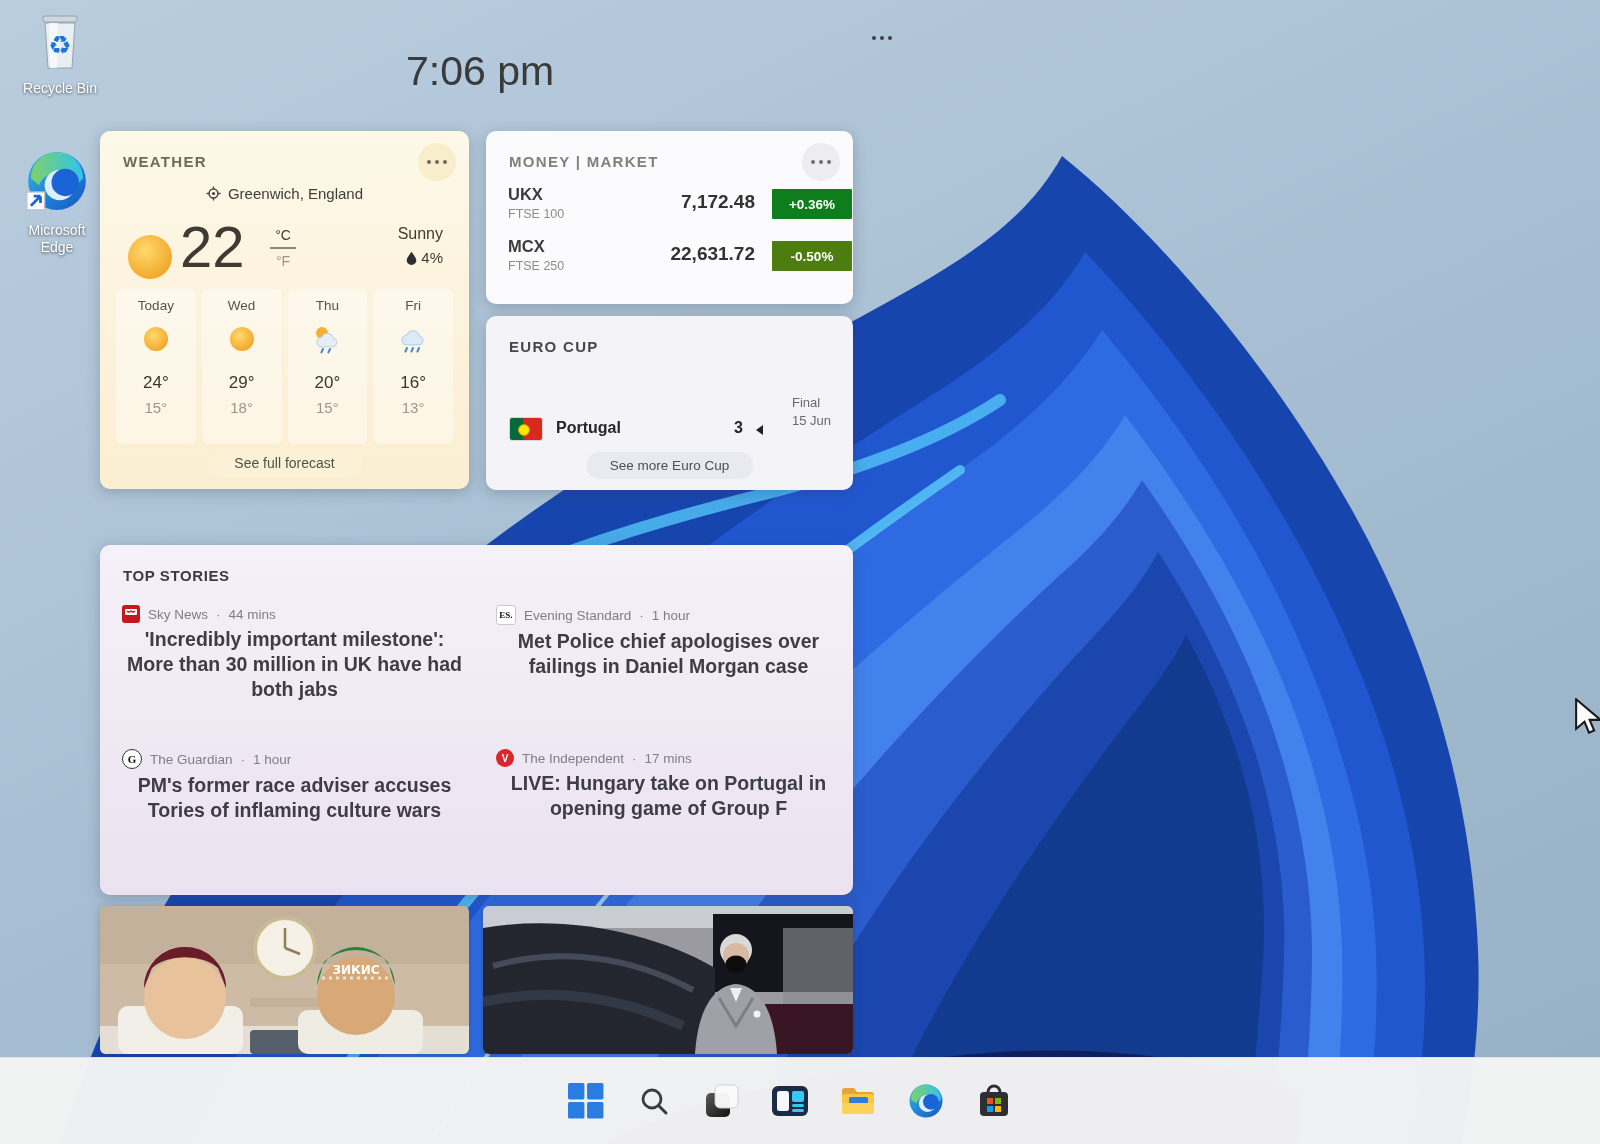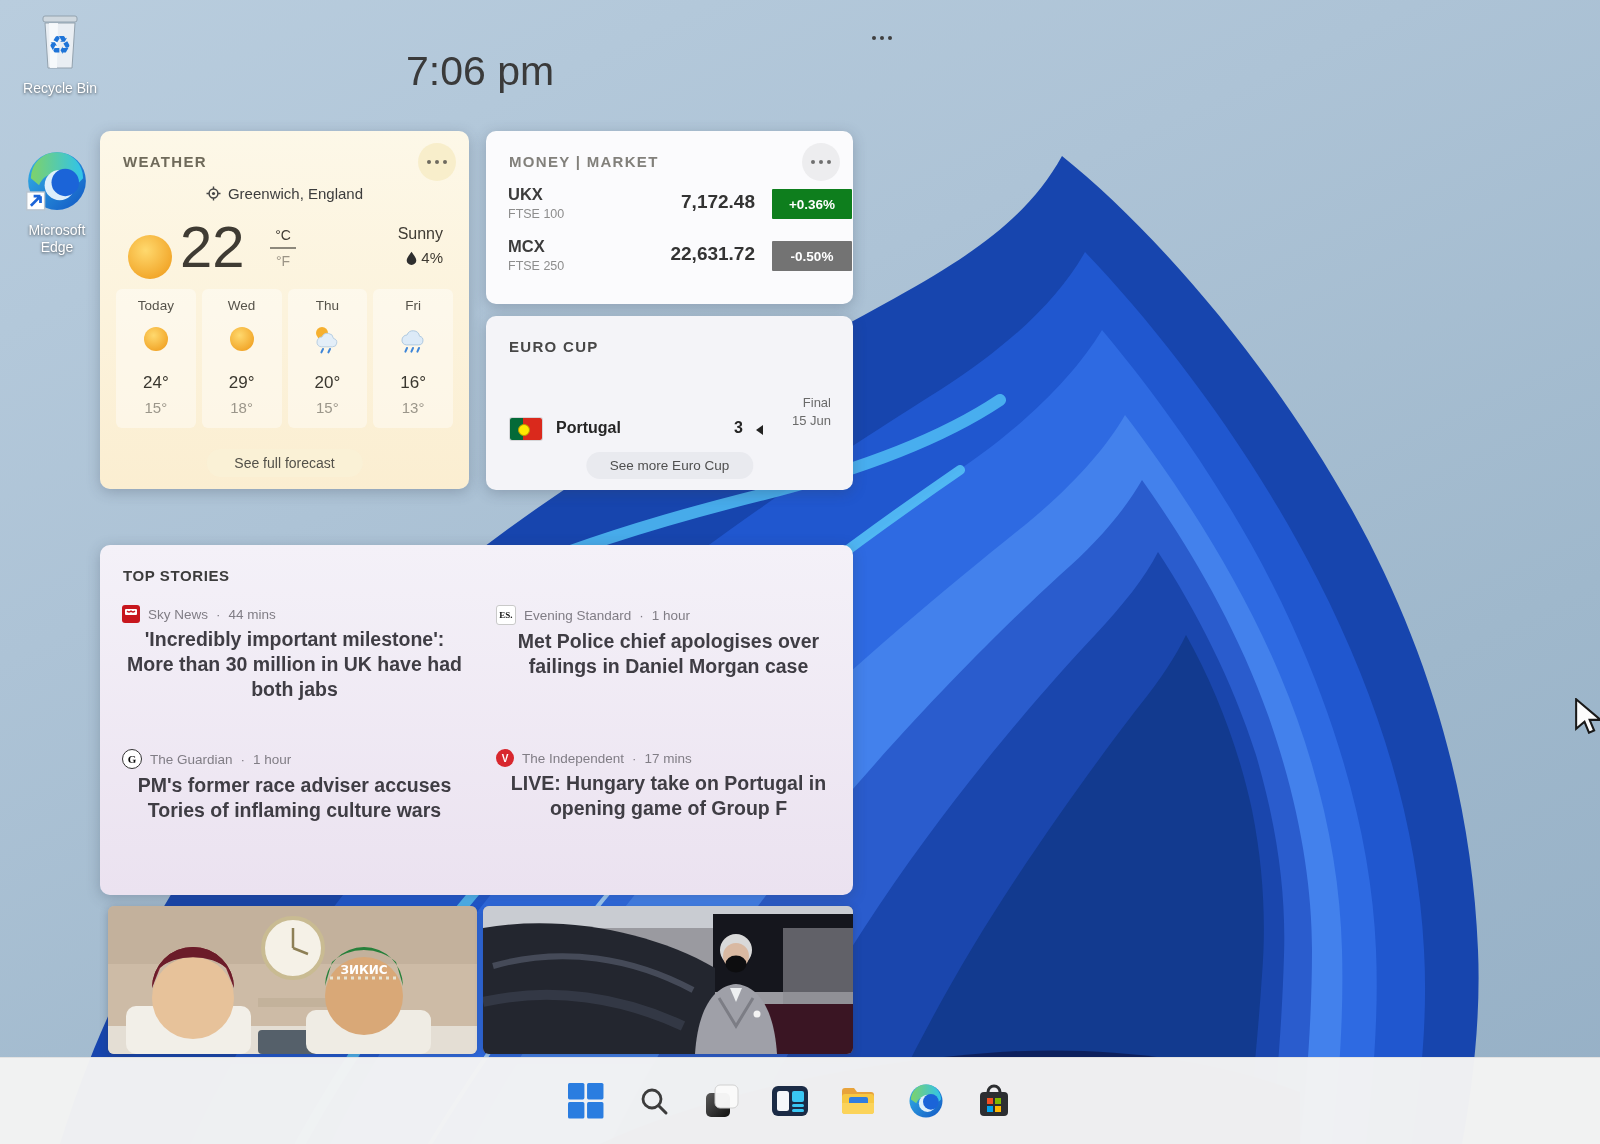--- a/index.html
+++ b/index.html
@@ -29,63 +29,63 @@
   .w-sun{position:absolute;left:26px;top:10px;}
   .w-temp{position:absolute;left:80px;top:-10px;font-size:58px;color:#3f3b33;}
   .w-units{position:absolute;left:168px;top:4px;text-align:center;width:30px;}
   .w-units .uc{font-size:14px;color:#3f3b33;}
   .w-units .bar{width:26px;height:2px;background:#8d887b;margin:4px auto;}
   .w-units .uf{font-size:14px;color:#9b9486;}
   .w-cond{position:absolute;right:26px;top:2px;text-align:right;}
   .w-cond .c1{font-size:16px;color:#3f3b33;}
   .w-cond .c2{margin-top:6px;font-size:15px;color:#3f3b33;display:flex;align-items:center;gap:4px;justify-content:flex-end;}
   .w-forecast{position:absolute;left:16px;right:16px;top:158px;display:flex;gap:6px;}
-  .w-col{flex:1;background:rgba(255,255,255,.42);border-radius:6px;text-align:center;padding:9px 0 12px;}
+  .w-col{flex:1;background:rgba(255,255,255,.42);border-radius:6px;text-align:center;padding:9px 0 28px;}
   .w-day{font-size:13.5px;color:#56534a;}
   .w-ico{margin:10px auto 6px;width:32px;height:32px;}
   .w-hi{font-size:17px;color:#3a372f;margin-top:8px;}
   .w-lo{font-size:15px;color:#9b968a;margin-top:6px;}
   .w-cta{position:absolute;left:50%;transform:translateX(-50%);bottom:12px;padding:6px 28px;border-radius:15px;background:rgba(250,240,214,.95);font-size:14px;color:#53514a;}
   
   .market{left:486px;top:131px;width:367px;height:173px;background:#fbfbfd;}
   .m-title{color:#82807b;}
   .m-row{position:absolute;left:0;width:100%;height:46px;}
   .m-row.r1{top:52px;} .m-row.r2{top:104px;}
   .m-sym{position:absolute;left:22px;top:2px;font-size:16.5px;font-weight:700;color:#3c3c3c;}
   .m-name{position:absolute;left:22px;top:24px;font-size:12.5px;color:#8d8d8d;}
   .m-val{position:absolute;right:98px;top:8px;font-size:19px;font-weight:700;color:#333;}
   .badge{position:absolute;right:1px;top:6px;width:80px;height:30px;border-radius:1px;color:#fff;font-size:13.5px;font-weight:700;display:flex;align-items:center;justify-content:center;margin-left:20px;}
   .badge.up{background:#0e7e1d;}
-  .badge.down{background:#737373;}
+  .badge.down{background:#4d7c0f;}
   
   .euro{left:486px;top:316px;width:367px;height:174px;background:#f4f4f8;}
   .e-title{color:#474747;}
   .e-row{position:absolute;left:0;width:100%;height:34px;}
   .e-row.r1{top:60px;} .e-row.r2{top:98px;}
   .flag{position:absolute;left:24px;top:4px;width:32px;height:22px;border-radius:2px;overflow:hidden;box-shadow:0 0 0 1px rgba(0,0,0,.12);}
   .flag .s{position:absolute;left:0;width:100%;height:34%;}
   .e-name{position:absolute;left:70px;top:5px;font-size:16px;color:#4a4a4a;}
   .e-name.win{font-weight:700;color:#252525;}
   .e-score{position:absolute;left:248px;top:5px;font-size:16px;color:#4a4a4a;}
   .e-score.win{font-weight:700;color:#252525;}
   .tri-left{position:absolute;left:270px;top:11px;width:0;height:0;border-top:5px solid transparent;border-bottom:5px solid transparent;border-right:7px solid #222;}
-  .e-status{position:absolute;right:22px;top:78px;text-align:right;font-size:13px;color:#6a6a6a;line-height:18px;}
+  .e-status{position:absolute;right:22px;top:78px;text-align:left;font-size:13px;color:#6a6a6a;line-height:18px;}
   .e-cta{position:absolute;left:50%;transform:translateX(-50%);bottom:11px;padding:6px 24px;border-radius:14px;background:#e9eaef;font-size:13.5px;color:#4f4f4f;white-space:nowrap;}
   
   .stories{left:100px;top:545px;width:753px;height:350px;background:linear-gradient(180deg,#f4f1f8,#ebe2f0);}
   .s-title{font-size:15px;letter-spacing:.6px;color:#3c3c3c;}
   .story{position:absolute;width:345px;text-align:center;}
   .story.c1{left:22px;top:60px;} .story.c2{left:396px;top:60px;}
   .story.c3{left:22px;top:204px;} .story.c4{left:396px;top:204px;}
   .src-row{display:flex;align-items:center;gap:8px;font-size:13.5px;color:#807d85;}
   .fav{width:18px;height:18px;border-radius:3px;flex:0 0 18px;display:flex;align-items:center;justify-content:center;overflow:hidden;}
   .headline{margin-top:4px;font-size:19.5px;font-weight:700;color:#3f3d44;line-height:25px;}
   
   .thumb{position:absolute;top:906px;height:148px;border-radius:6px;overflow:hidden;box-shadow:0 2px 8px rgba(40,50,70,.3);}
-  .thumb.tl{left:108px;width:369px;} .thumb.tr{left:483px;width:370px;}
+  .thumb.tl{left:100px;width:369px;} .thumb.tr{left:483px;width:370px;}
   
   .taskbar{left:0;top:1057px;width:1600px;height:87px;background:rgba(243,243,243,.98);border-top:1px solid #e2e2e2;}
   .tb-apps{position:absolute;left:558px;top:1068px;display:flex;gap:12px;}
   .tb-btn{width:56px;height:64px;border-radius:6px;display:flex;align-items:center;justify-content:center;}
 </style>
 </head>
 <body>
 
 <div class="screen">
 

